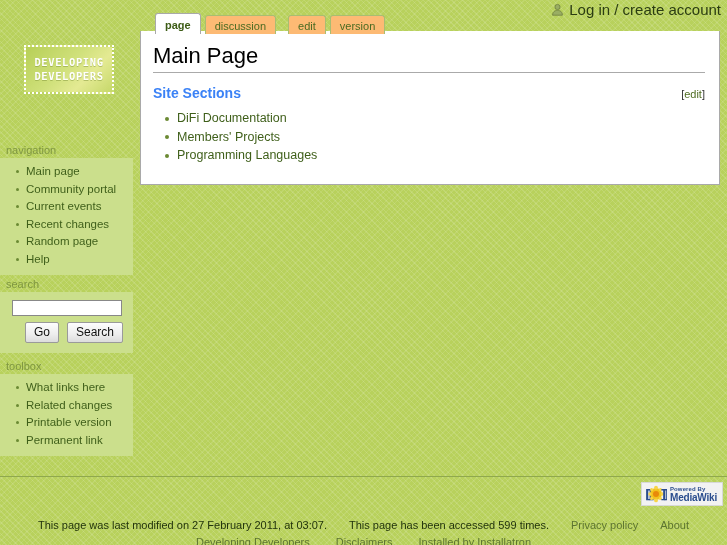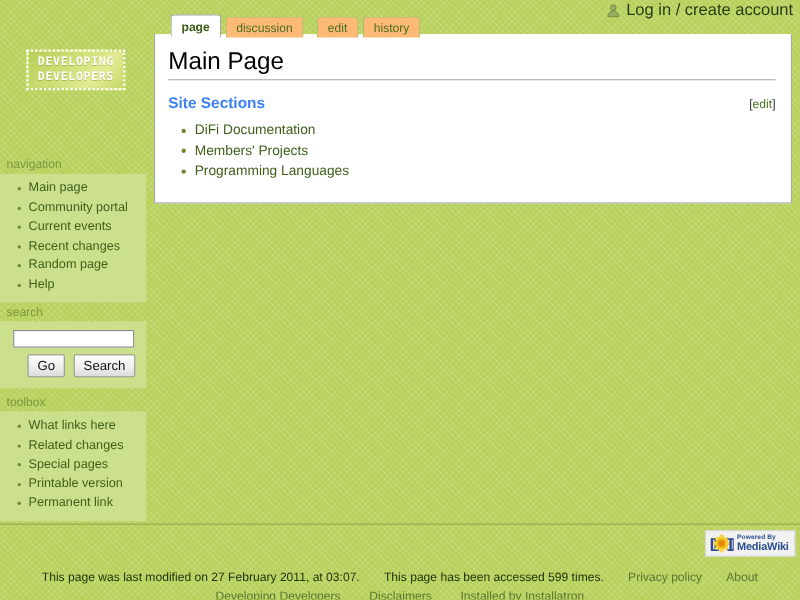--- a/index.html
+++ b/index.html
@@ -40,21 +40,21 @@
     color: #2b3d12;
     text-decoration: none;
   }
 
   
   #logo {
     position: absolute;
     left: 24px;
     top: 45px;
     width: 90px;
-    height: 37px;
+    height: 49px;
     box-sizing: border-box;
     border: 2px dotted #ffffff;
     background: linear-gradient(135deg, #b7cf57 0%, #cfe07a 45%, #e4ea93 70%, #c6d86a 100%);
     display: flex;
     flex-direction: column;
     align-items: center;
     justify-content: center;
     line-height: 1.25;
   }
   #logo .logo-line {
@@ -349,21 +349,21 @@
 
 <div id="logo">
   <span class="logo-line">DEVELOPING</span>
   <span class="logo-line">DEVELOPERS</span>
 </div>
 
 <div id="tabs">
   <a class="tab active" href="#">page</a>
   <a class="tab" href="#">discussion</a>
   <a class="tab gap" href="#">edit</a>
-  <a class="tab" href="#">history</a>
+  <a class="tab" href="#">version</a>
 </div>
 
 <div id="content">
   <h1 id="page-title">Main Page</h1>
 
   <div class="section-head">
     <h2>Site Sections</h2>
     <span class="edit-link"><span>[</span><a href="#">edit</a><span>]</span></span>
   </div>
 
@@ -398,21 +398,20 @@
     </div>
   </div>
 </div>
 
 <div class="portlet" id="p-toolbox">
   <h3>toolbox</h3>
   <div class="pbody">
     <ul>
       <li><a href="#">What links here</a></li>
       <li><a href="#">Related changes</a></li>
-      <li><a href="#">Special pages</a></li>
       <li><a href="#">Printable version</a></li>
       <li><a href="#">Permanent link</a></li>
     </ul>
   </div>
 </div>
 
 <div id="footer-rule"></div>
 
 <div id="footer">
   <div id="footer-line1">

